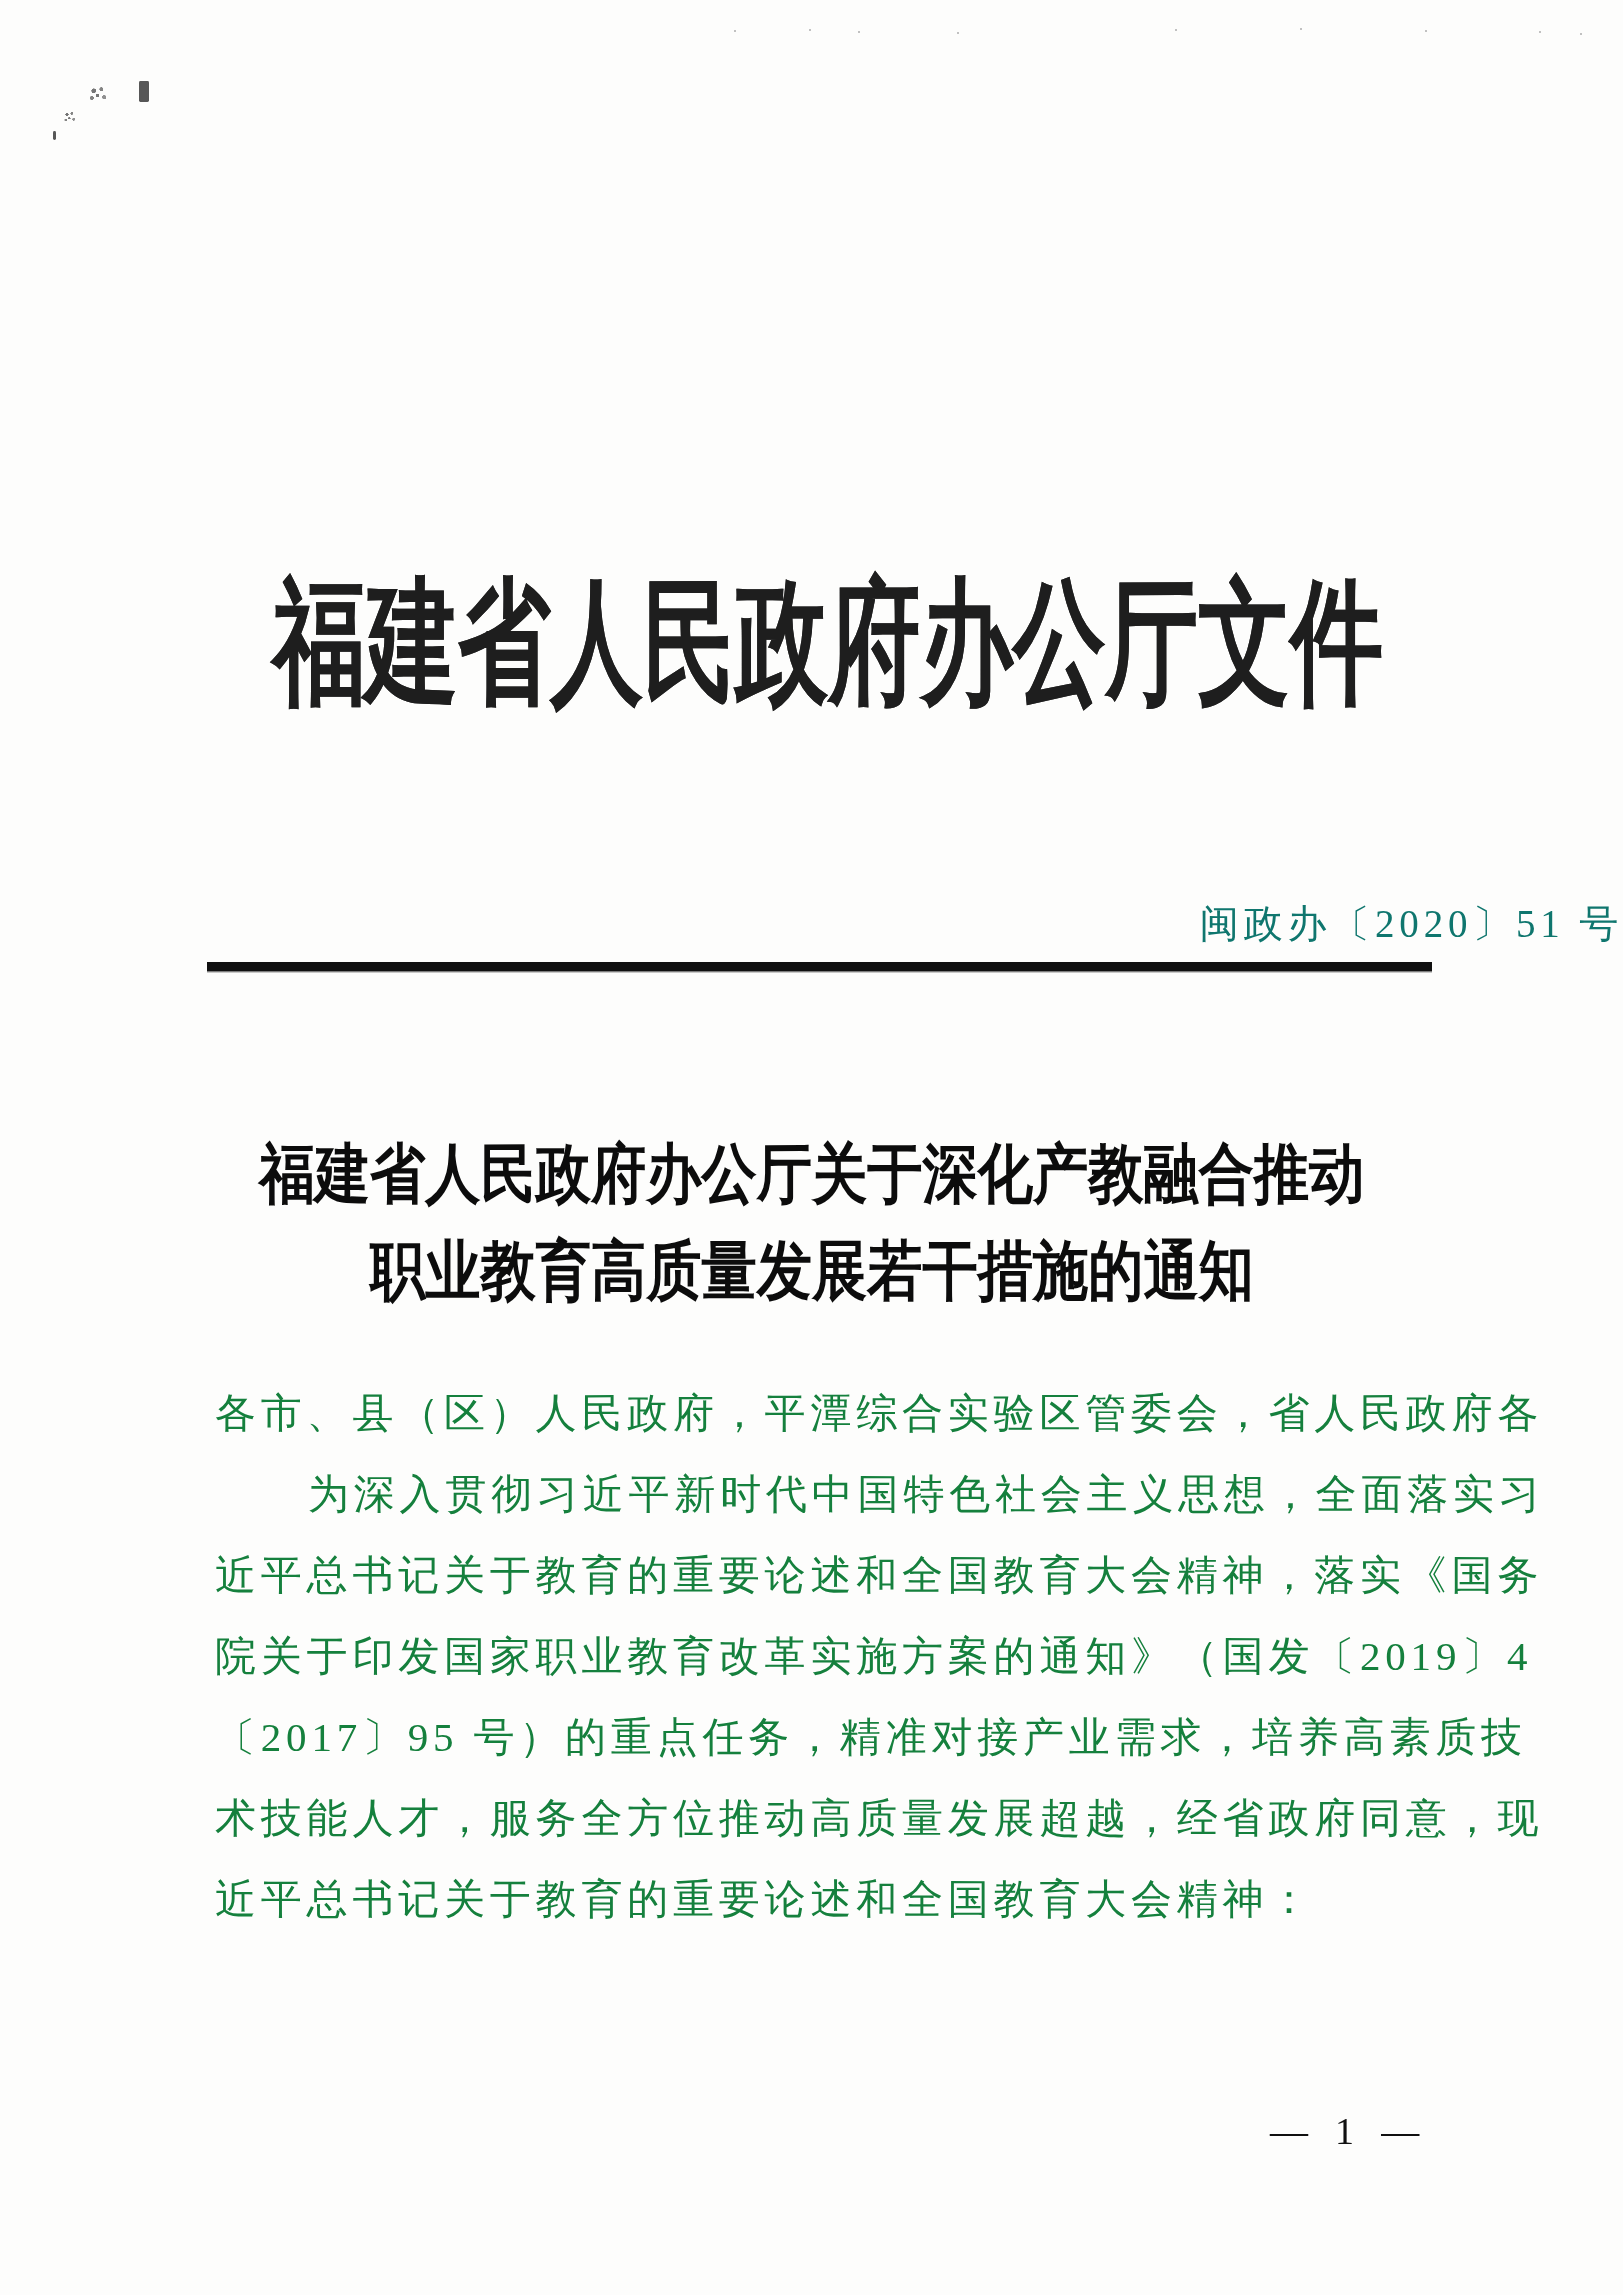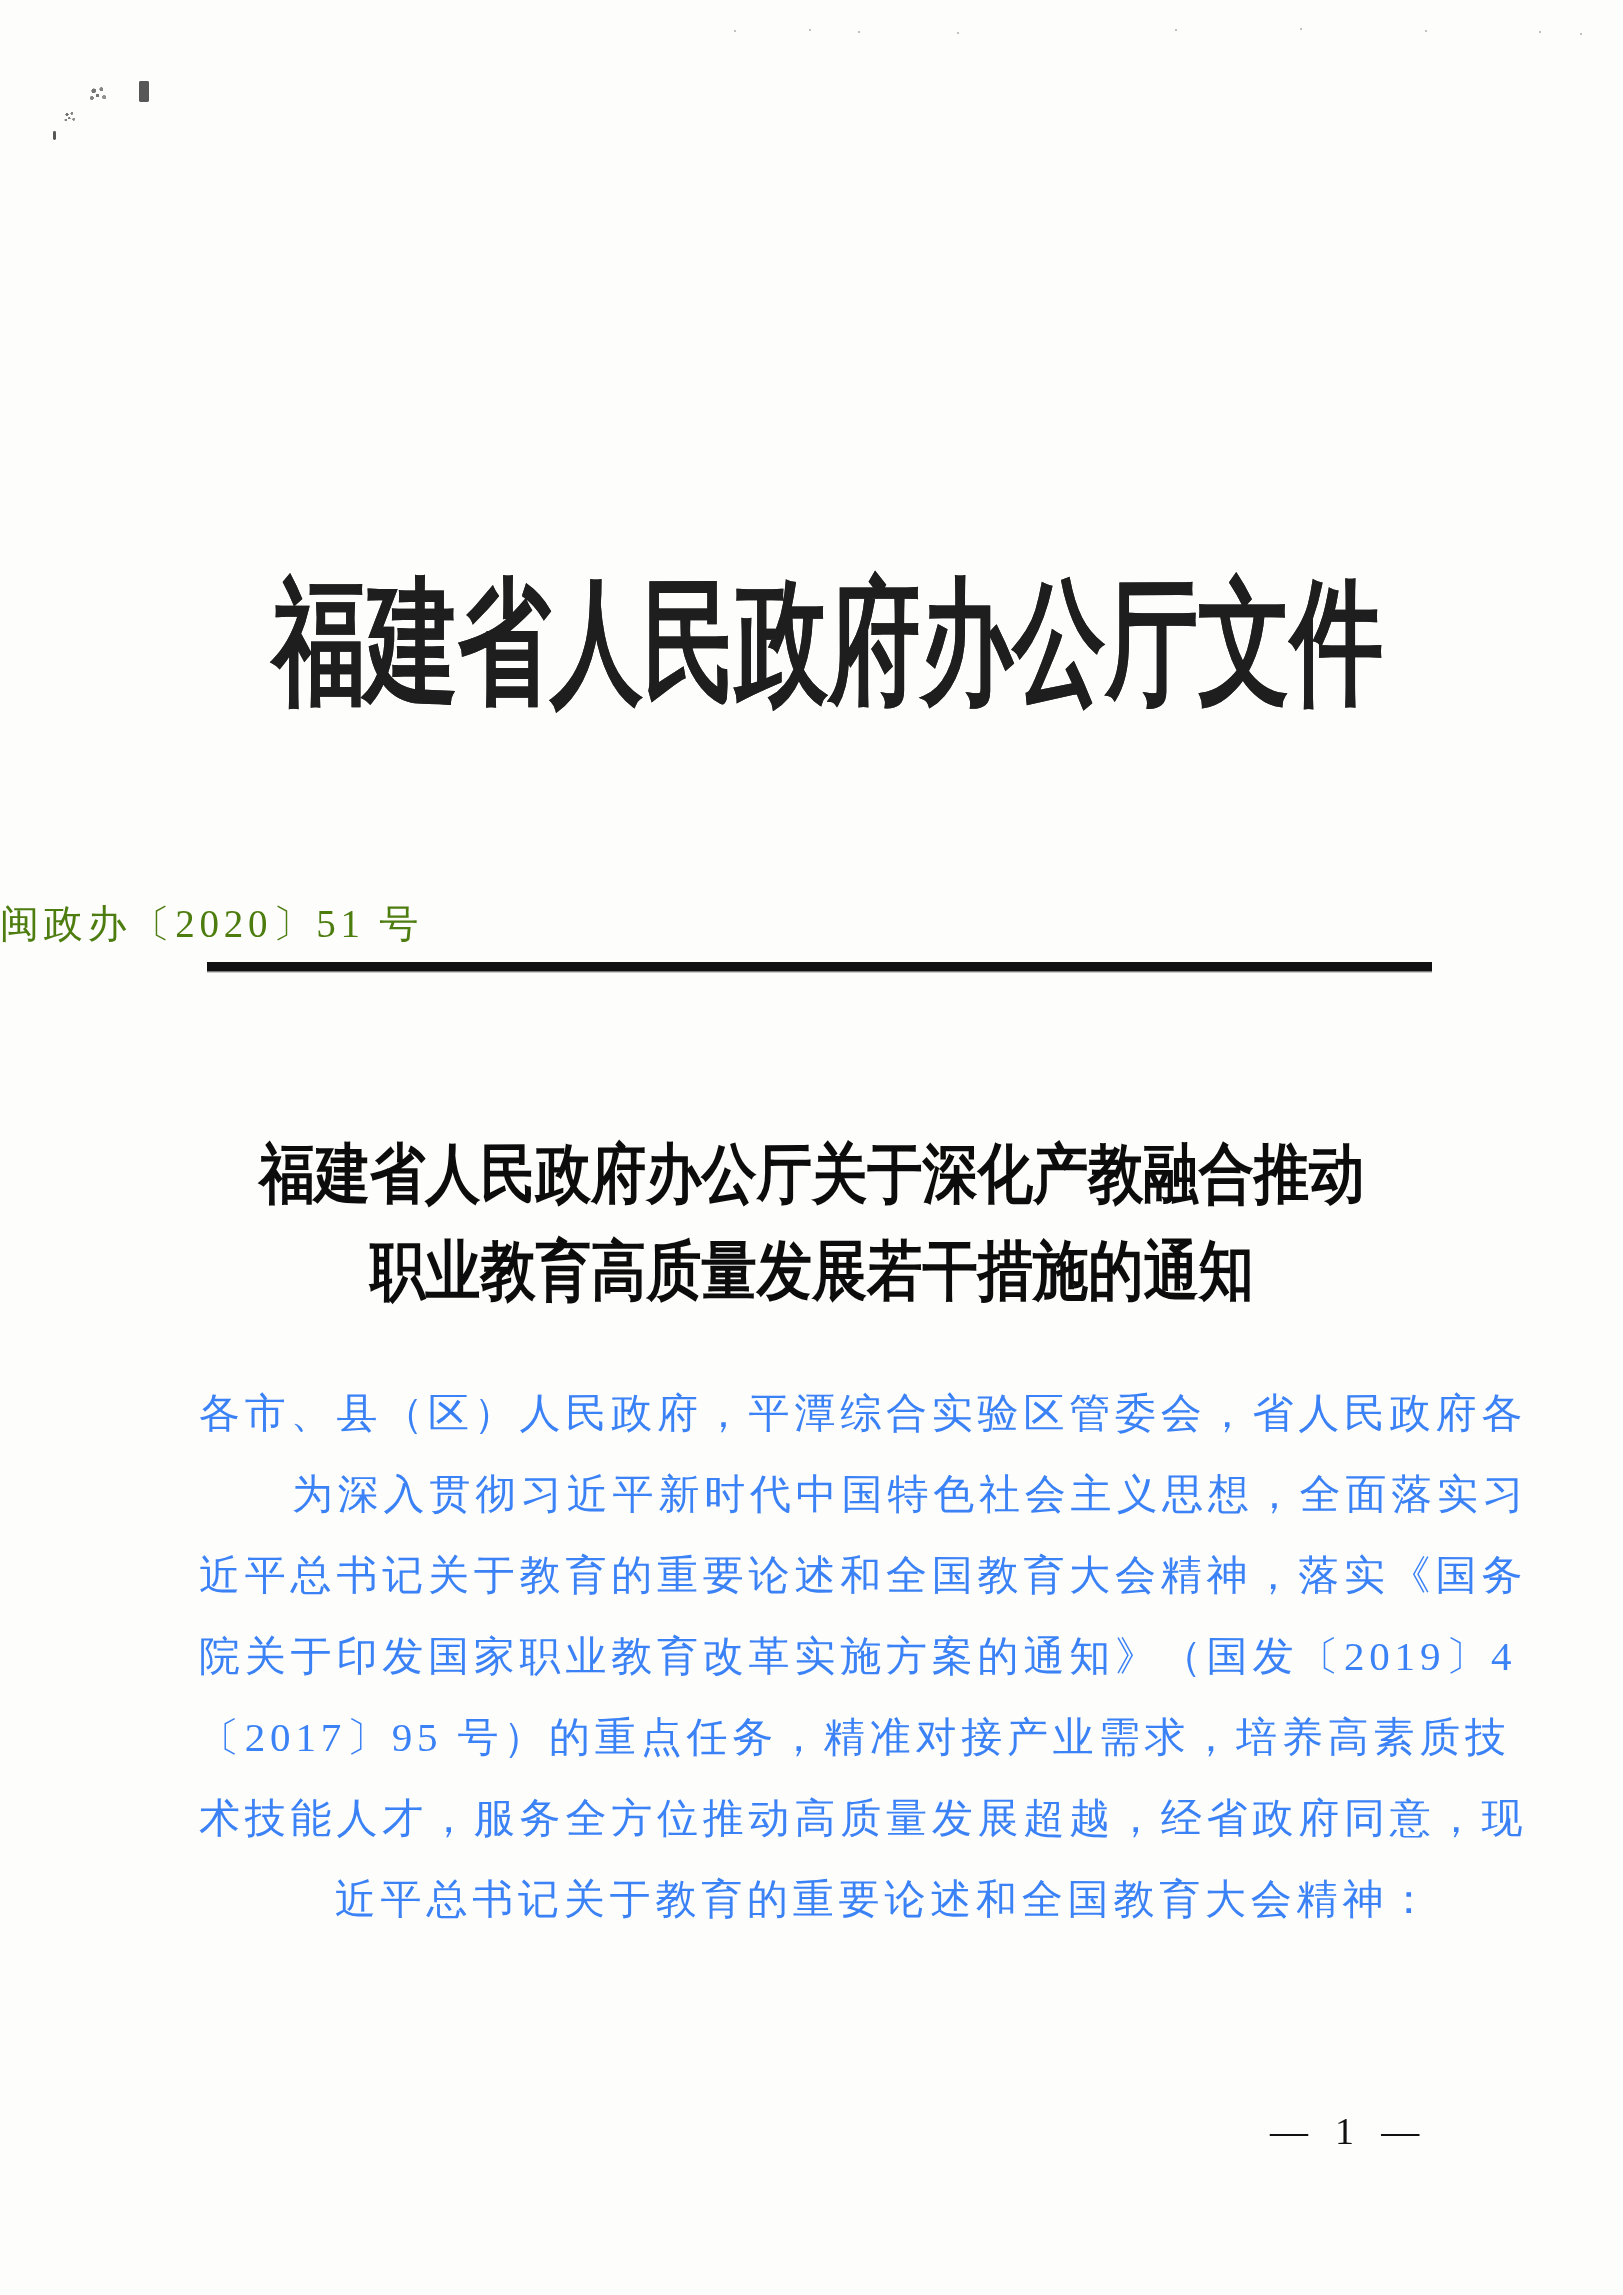--- a/index.html
+++ b/index.html
@@ -59,25 +59,25 @@
     transform-origin: center;
     text-shadow: 0 0 0.7px #333;
   }
 
   
   .doc-number {
     position: absolute;
     top: 901px;
     left: 0;
     width: 100%;
-    text-align: left;
+    text-align: right;
     font-size: 39px;
     line-height: 45px;
     letter-spacing: 4.8px;
-    color: #4d7c0f;
+    color: #0f766e;
   }
 
   
   .separator {
     position: absolute;
     top: 962px;
     left: 207px;
     width: 1225px;
     height: 9px;
     background: #101010;
@@ -96,26 +96,25 @@
     color: #0c0c0c;
     transform: translateX(-50%) scaleX(0.85);
     transform-origin: center;
   }
   .title-line.l1 { top: 1142px; }
   .title-line.l2 { top: 1239px; }
 
   
   .body-text {
     position: absolute;
-    left: 199px;
+    left: 215px;
     top: 1373px;
     width: 1235px;
     font-size: 41px;
-    color: #3b82f6;
-    text-align: right;
+    color: #15803d;
   }
   .body-line {
     height: 81px;
     line-height: 81px;
     letter-spacing: 4.8px;
     white-space: nowrap;
   }
   .body-line.indent { padding-left: 93px; }
 
   

